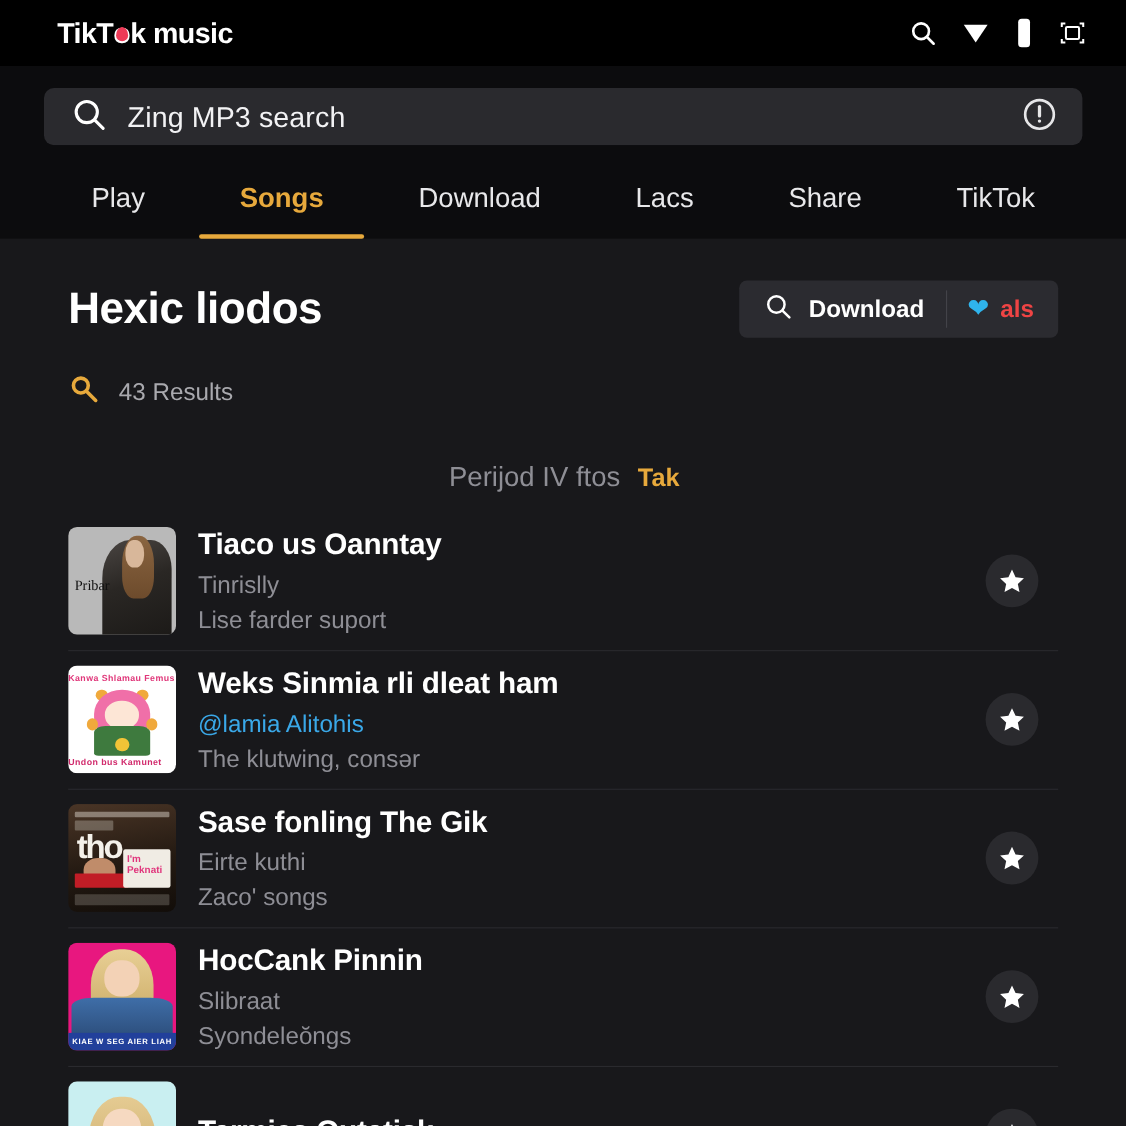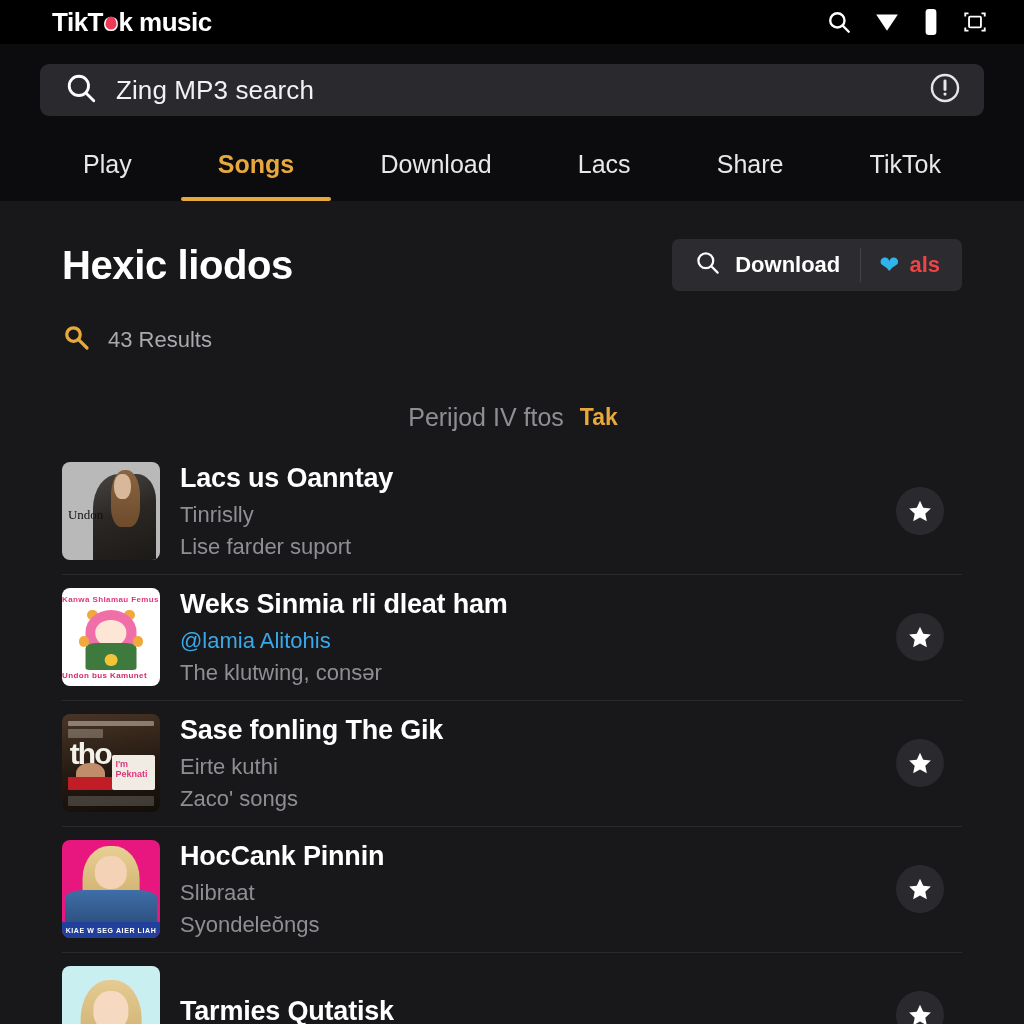--- a/index.html
+++ b/index.html
@@ -6,21 +6,21 @@
   html,body { width:1024px; height:1024px; overflow:hidden; }
   body {
     background:#141417;
     font-family:"Liberation Sans", sans-serif;
     color:#fff;
     -webkit-font-smoothing:antialiased;
   }
 
   
   .statusbar{
-    height:44px; width:100%;
+    height:60px; width:100%;
     background:#000;
     display:flex; align-items:center;
     padding:0 36px 0 52px;
     position:relative;
   }
   .brand{
     font-size:26px; font-weight:700; letter-spacing:-.5px;
     display:flex; align-items:baseline; white-space:nowrap;
   }
   .brand .dot-o{
@@ -51,21 +51,20 @@
   }
   .search-input::placeholder{ color:#f2f2f4; }
   .mic-btn{ flex:0 0 auto; cursor:pointer; }
 
   
   .tabs{
     background:#0c0c0e;
     display:flex; align-items:flex-end;
     padding:26px 40px 0 40px; height:85px;
     gap:0;
-    justify-content:flex-end;
   }
   .tab{
     flex:1 1 auto; text-align:center;
     font-size:25px; color:#e8e8ea;
     padding-bottom:22px; position:relative; cursor:pointer;
     white-space:nowrap;
   }
   .tab.active{ color:#e7a93c; font-weight:700; }
   .tab.active::after{
     content:""; position:absolute; left:50%; transform:translateX(-50%);
@@ -364,25 +363,25 @@
   </div>
 
   <div class="list">
 
     <div class="row">
       <div class="thumb">
         <div class="art art-pribar">
           <div class="figure"></div>
             <div class="hair"></div>
             <div class="face"></div>
-          <div class="label">Undon</div>
+          <div class="label">Pribar</div>
         </div>
       </div>
       <div class="meta">
-        <div class="row-title">Lacs us Oanntay</div>
+        <div class="row-title">Tiaco us Oanntay</div>
         <div class="row-sub1">Tinrislly</div>
         <div class="row-sub2">Lise farder suport</div>
       </div>
       <div class="star-btn">
         <svg width="26" height="26" viewBox="0 0 24 24" fill="#fff">
             <polygon points="12,2.6 15,9 22,9.8 16.9,14.6 18.3,21.5 12,18.1 5.7,21.5 7.1,14.6 2,9.8 9,9"></polygon>
           </svg>
       </div>
     </div>
 

